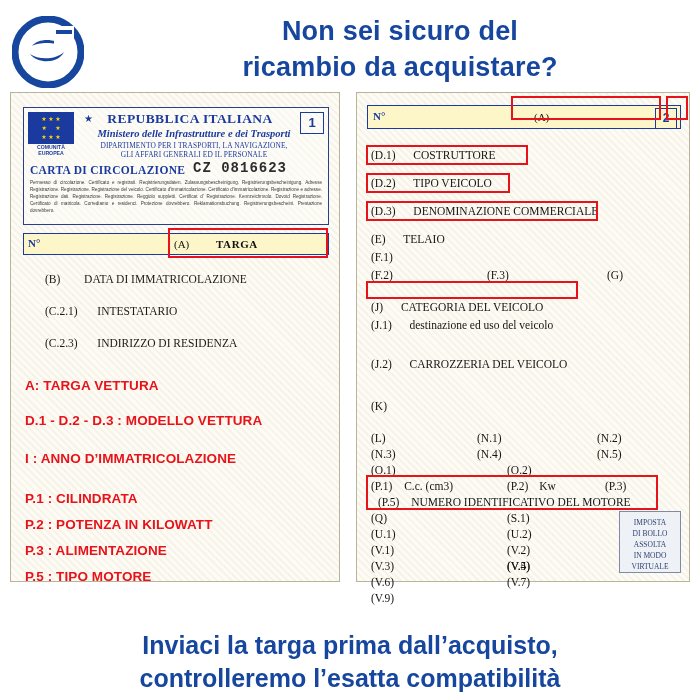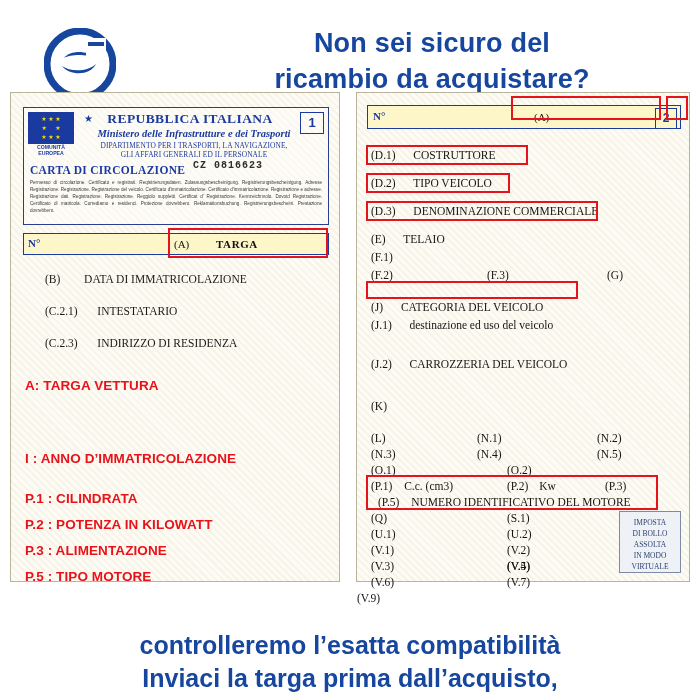--- a/index.html
+++ b/index.html
@@ -16,24 +16,23 @@
   }
   .page {
     position: relative;
     width: 700px;
     height: 700px;
   }
 
   
   .header {
     position: absolute;
-    top: 16px; left: 0;
+    top: 4px; left: 0;
     width: 612px;
     height: 98px;
-    margin-left: 32px;
   }
   .logo {
     position: absolute;
     left: 12px; top: 12px;
     width: 72px; height: 72px;
   }
   .logo svg { display:block; }
   .header-text {
     position: absolute;
     left: 110px;
@@ -172,21 +171,21 @@
     left: 6px; top: 56px;
     font-size: 11.5px;
     font-weight: bold;
     color: #1b3aa0;
     font-family: "Liberation Serif", serif;
     letter-spacing: 0.3px;
   }
   .carta-code {
     position: absolute;
     left: 150px; top: 52px;
-    font-size: 10px;
+    font-size: 14px;
     font-weight: bold;
     color: #2d2d2d;
     font-family: "Liberation Mono", monospace;
     letter-spacing: 1px;
     padding-left: 19px;
   }
   .fine-print {
     position: absolute;
     left: 6px; top: 72px;
     width: 292px;
@@ -390,20 +389,21 @@
       <span style="display:inline-block;width:14px;"></span>
       <span>INTESTATARIO</span>
     </div>
     <div class="field-row" style="left:14px; top:244px;">
       <span>(C.2.3)</span>
       <span style="display:inline-block;width:14px;"></span>
       <span>INDIRIZZO DI RESIDENZA</span>
     </div>
 
     <div class="red-note" style="top:285px;">A: TARGA VETTURA</div>
+    <div class="red-note" style="top:320px;">D.1 - D.2 - D.3 : MODELLO VETTURA</div>
     <div class="red-note" style="top:358px;">I : ANNO D’IMMATRICOLAZIONE</div>
     <div class="red-note" style="top:398px;">P.1 : CILINDRATA</div>
     <div class="red-note" style="top:424px;">P.2 : POTENZA IN KILOWATT</div>
     <div class="red-note" style="top:450px;">P.3 : ALIMENTAZIONE</div>
     <div class="red-note" style="top:476px;">P.5 :  TIPO MOTORE</div>
   </div>
 
   <div class="redbox" style="left:168px; top:228px; width:160px; height:30px;"></div>
 
   <div class="doc doc-right">
@@ -551,21 +551,21 @@
 
     <div class="r-field" style="left:150px; top:467px;">
       <span>(V.5)</span>
     </div>
     <div class="r-field" style="left:14px; top:483px;">
       <span>(V.6)</span>
     </div>
     <div class="r-field" style="left:150px; top:483px;">
       <span>(V.7)</span>
     </div>
-    <div class="r-field" style="left:0; top:499px;">
+    <div class="r-field" style="left:14px; top:499px;">
       <span>(V.9)</span>
     </div>
 
     <div class="stamp">
       <div>IMPOSTA</div>
       <div>DI BOLLO</div>
       <div>ASSOLTA</div>
       <div>IN MODO</div>
       <div>VIRTUALE</div>
     </div>
@@ -573,17 +573,17 @@
 
   <div class="redbox" style="left:511px; top:96px; width:150px; height:24px;"></div>
   <div class="redbox" style="left:666px; top:96px; width:22px; height:24px;"></div>
   <div class="redbox" style="left:366px; top:145px; width:162px; height:20px;"></div>
   <div class="redbox" style="left:366px; top:173px; width:144px; height:20px;"></div>
   <div class="redbox" style="left:366px; top:201px; width:232px; height:20px;"></div>
   <div class="redbox" style="left:366px; top:281px; width:212px; height:18px;"></div>
   <div class="redbox" style="left:366px; top:475px; width:292px; height:35px;"></div>
 
   <div class="footer">
+    <div>Inviaci la targa prima dall’acquisto,</div>
     <div>controlleremo l’esatta compatibilità</div>
-    <div>Inviaci la targa prima dall’acquisto,</div>
   </div>
 
 </div>
 
 </body></html>

